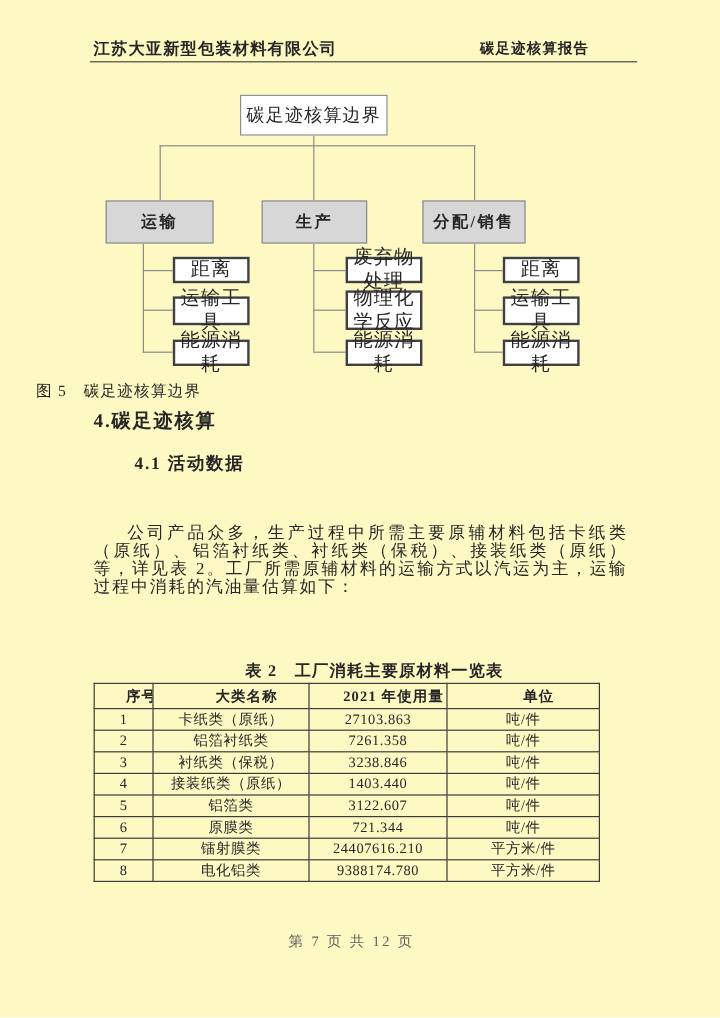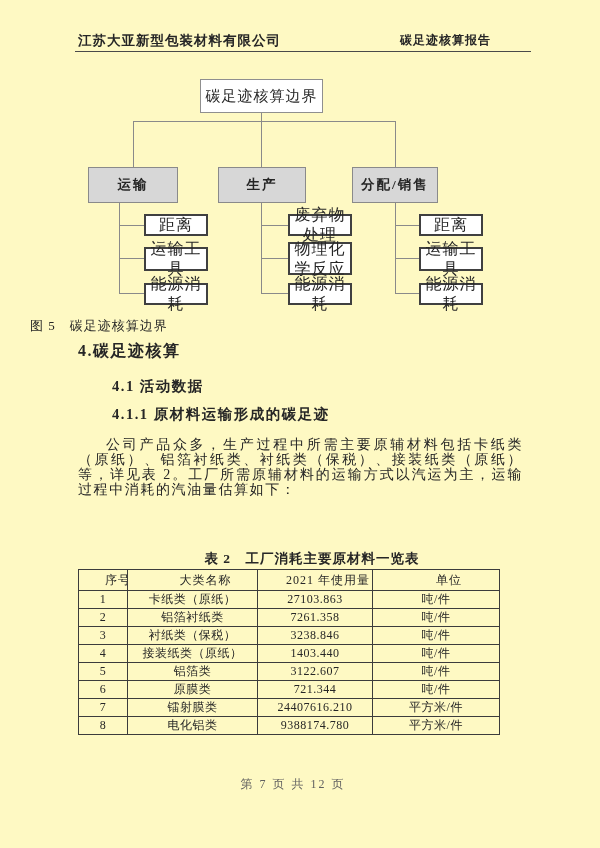--- a/index.html
+++ b/index.html
@@ -35,21 +35,21 @@
   .tbl-title{position:absolute;left:0;top:550px;width:600px;text-align:center;
              font-size:13.5px;font-weight:600;letter-spacing:1px;margin-left:12px;}
   table.materials{
     position:absolute;left:78px;top:569px;width:421px;
     border-collapse:collapse;table-layout:fixed;
     font-size:12px;
   }
   table.materials th,table.materials td{
     border:1px solid #3c3c3c;text-align:center;padding:0;overflow:hidden;white-space:nowrap;
   }
-  table.materials th{height:20px;font-weight:400;letter-spacing:1px;padding-left:26px;}
+  table.materials th{height:20px;font-weight:700;letter-spacing:1px;padding-left:26px;}
   table.materials td{height:16px;letter-spacing:0.5px;}
   
   .footer{position:absolute;left:0;top:776px;width:586px;text-align:center;
           font-size:12px;color:#5f5f5f;letter-spacing:2px;}
 </style>
 </head>
 <body>
 
 <div class="page">
 
@@ -94,21 +94,20 @@
   <div class="node leaf-node" style="left:288px;top:283px;height:22px;">能源消耗</div>
 
   <div class="node leaf-node" style="left:419px;top:214px;height:22px;">距离</div>
   <div class="node leaf-node" style="left:419px;top:247px;height:24px;">运输工具</div>
   <div class="node leaf-node" style="left:419px;top:283px;height:22px;">能源消耗</div>
 
   <div class="fig-caption">图 5　碳足迹核算边界</div>
 
   <div class="h-1">4.碳足迹核算</div>
   <div class="h-2">4.1 活动数据</div>
-  <div class="h-3">4.1.1 原材料运输形成的碳足迹</div>
   <div class="body-par">公司产品众多，生产过程中所需主要原辅材料包括卡纸类（原纸）、铝箔衬纸类、衬纸类（保税）、接装纸类（原纸）等，详见表 2。工厂所需原辅材料的运输方式以汽运为主，运输过程中消耗的汽油量估算如下：</div>
 
   <div class="tbl-title">表 2　工厂消耗主要原材料一览表</div>
   <table class="materials">
     <colgroup>
         <col style="width:49px">
         <col style="width:130px">
         <col style="width:115px">
         <col style="width:127px">
       </colgroup>

